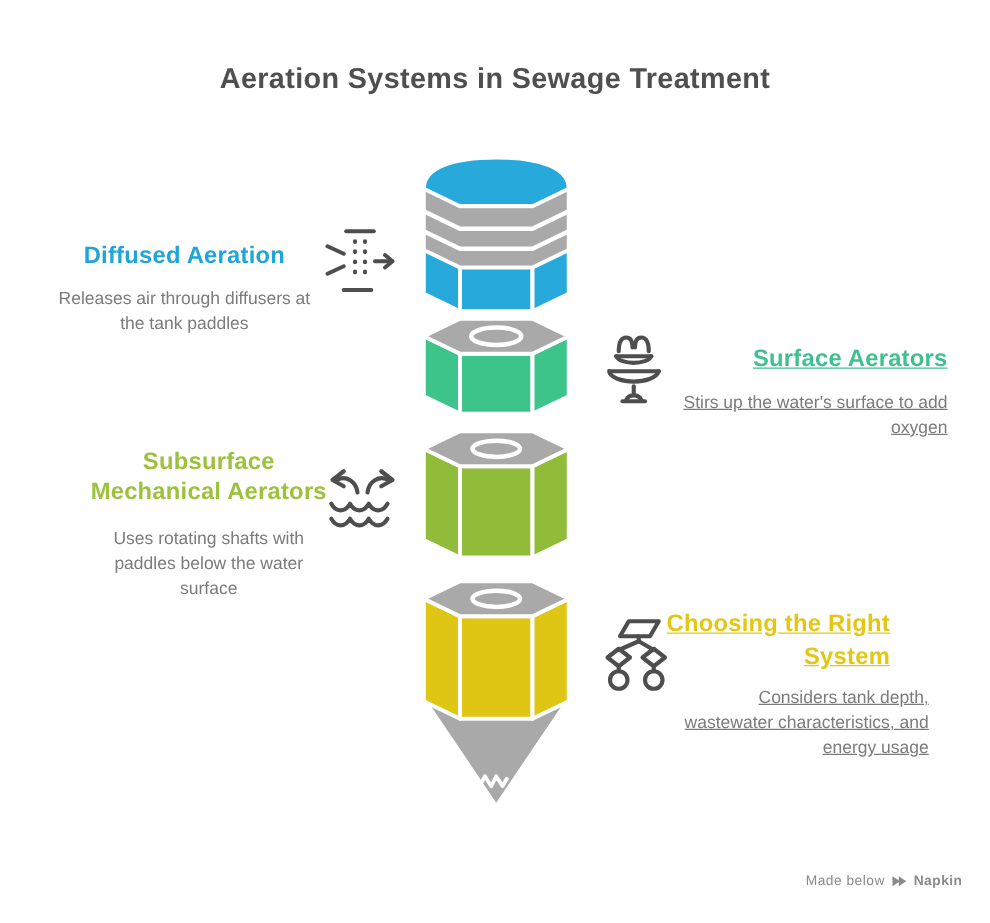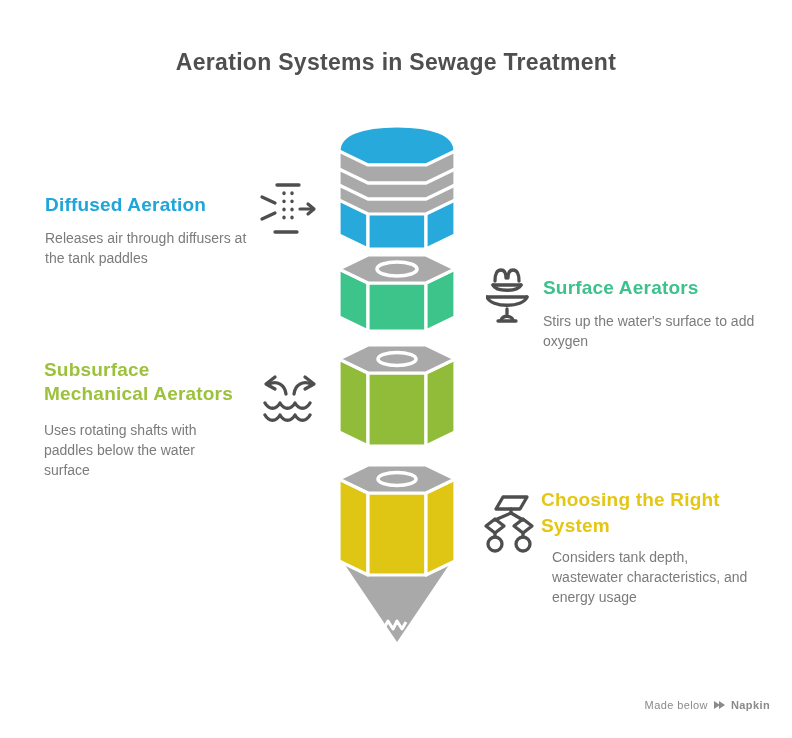--- a/index.html
+++ b/index.html
@@ -7,22 +7,22 @@
     position:relative;width:792px;height:738px;background:#ffffff;overflow:hidden;
     font-family:"Liberation Sans",sans-serif;
   }
   .title{
     position:absolute;top:49px;left:0;width:792px;text-align:center;
     font-size:23px;font-weight:700;color:#4f4f4f;letter-spacing:.3px;
   }
   .heading{font-size:19px;font-weight:700;letter-spacing:.2px;line-height:24px;}
   .desc{font-size:14px;line-height:20px;color:#7b7b7b;}
   .abs{position:absolute;}
-  .right{text-align:left;}
-  .left{text-align:left;}
+  .right{text-align:center;}
+  .left{text-align:right;text-decoration:underline;}
   svg{display:block;}
   .pencil{position:absolute;top:0;left:0;}
   .stroke-ic{fill:none;stroke:currentColor;stroke-width:3.3;stroke-linecap:round;stroke-linejoin:round;}
   .footer{
     position:absolute;top:699px;right:22px;display:flex;align-items:center;gap:5px;
     font-size:11px;color:#8a8a8a;letter-spacing:.4px;
   }
   .footer .brand{font-weight:600;}
 </style>
 </head>
@@ -101,21 +101,21 @@
       <path d="M21,44 V49"></path>
       <path d="M15,55 C17,50 25,50 27,55"></path>
       <path d="M12,56 H30"></path>
     </g>
   </svg>
   <div class="abs" style="left:543px;top:276px;width:215px;">
     <div class="heading left" style="color: rgb(62, 193, 141);">Surface Aerators</div>
     <div class="desc left" style="margin-top:11px;">Stirs up the water's surface to add oxygen</div>
   </div>
 
-  <div class="abs" style="left:44px;top:358px;width:190px;">
+  <div class="abs" style="left:72px;top:358px;width:190px;">
     <div class="heading right" style="color: rgb(156, 194, 60);">Subsurface Mechanical Aerators</div>
     <div class="desc right" style="margin-top:14px;">Uses rotating shafts with paddles below the water surface</div>
   </div>
   <svg class="abs" style="left: 263px; top: 374px; color: rgb(78, 78, 78);" width="54" height="50" viewBox="0 0 54 50">
     <g class="stroke-ic" stroke-width="3.5">
       <path d="M23,20 C22,11 14,6 6,10"></path>
       <path d="M12,3 L3,10 L12,15" fill="none"></path>
       <path d="M31,20 C32,11 40,6 48,10"></path>
       <path d="M42,3 L51,10 L42,15" fill="none"></path>
       <path d="M2,29 C6,36 13,36 17,29 C21,36 28,36 32,29 C36,36 43,36 47,29"></path>
@@ -128,21 +128,21 @@
       <path d="M24,3 L48,3 L41,15 L17,15 Z"></path>
       <path d="M32,15 V19"></path>
       <path d="M32,19 L16,26 M32,19 L44,26"></path>
       <path d="M16,25 L25,32 L16,39 L7,32 Z"></path>
       <path d="M44,25 L53,32 L44,39 L35,32 Z"></path>
       <path d="M16,39 V43 M44,39 V43"></path>
       <circle cx="16" cy="50" r="7"></circle>
       <circle cx="44" cy="50" r="7"></circle>
     </g>
   </svg>
-  <div class="abs" style="left:541px;top:487px;width:185px;">
+  <div class="abs" style="left:527px;top:487px;width:185px;">
     <div class="heading left" style="line-height: 26px; color: rgb(227, 199, 19);">Choosing the Right System</div>
     <div class="desc left" style="margin-top:8px;width:205px;margin-left:11px;">Considers tank depth, wastewater characteristics, and energy usage</div>
   </div>
 
   <div class="footer" style="color: rgb(138, 138, 138);">
     <span>Made below</span>
     <svg width="13" height="12" viewBox="0 0 13 12">
       <path d="M1,2 L7,6 L1,10 Z" fill="currentColor"></path>
       <path d="M6,2 L12,6 L6,10 Z" fill="currentColor"></path>
     </svg>

